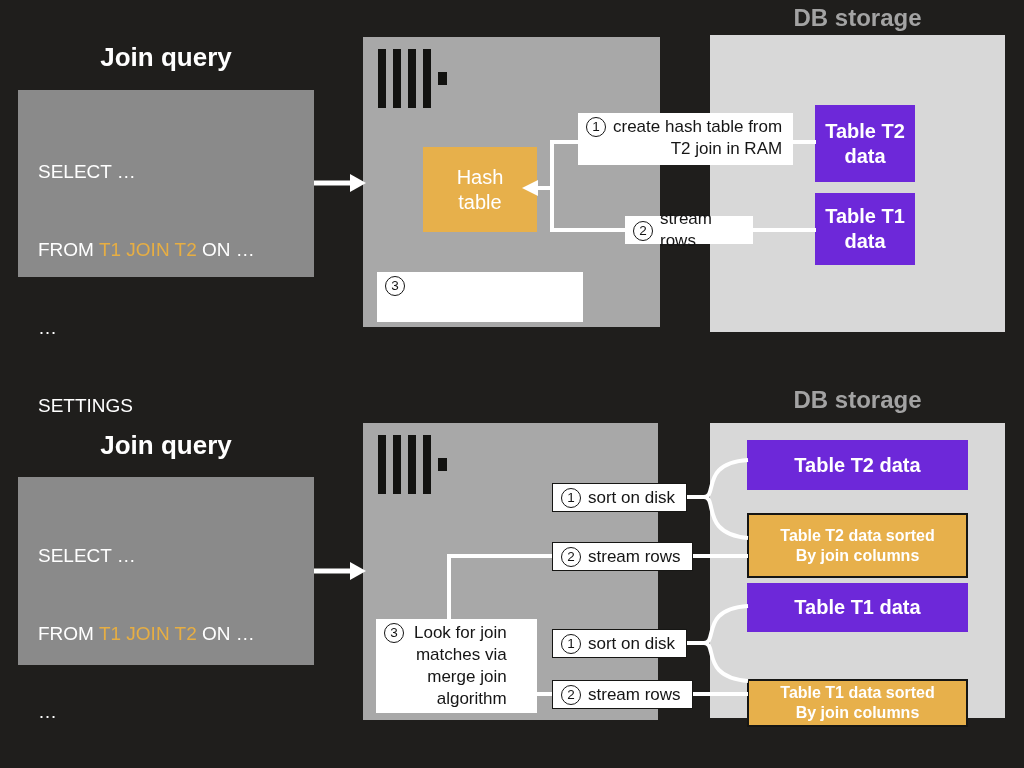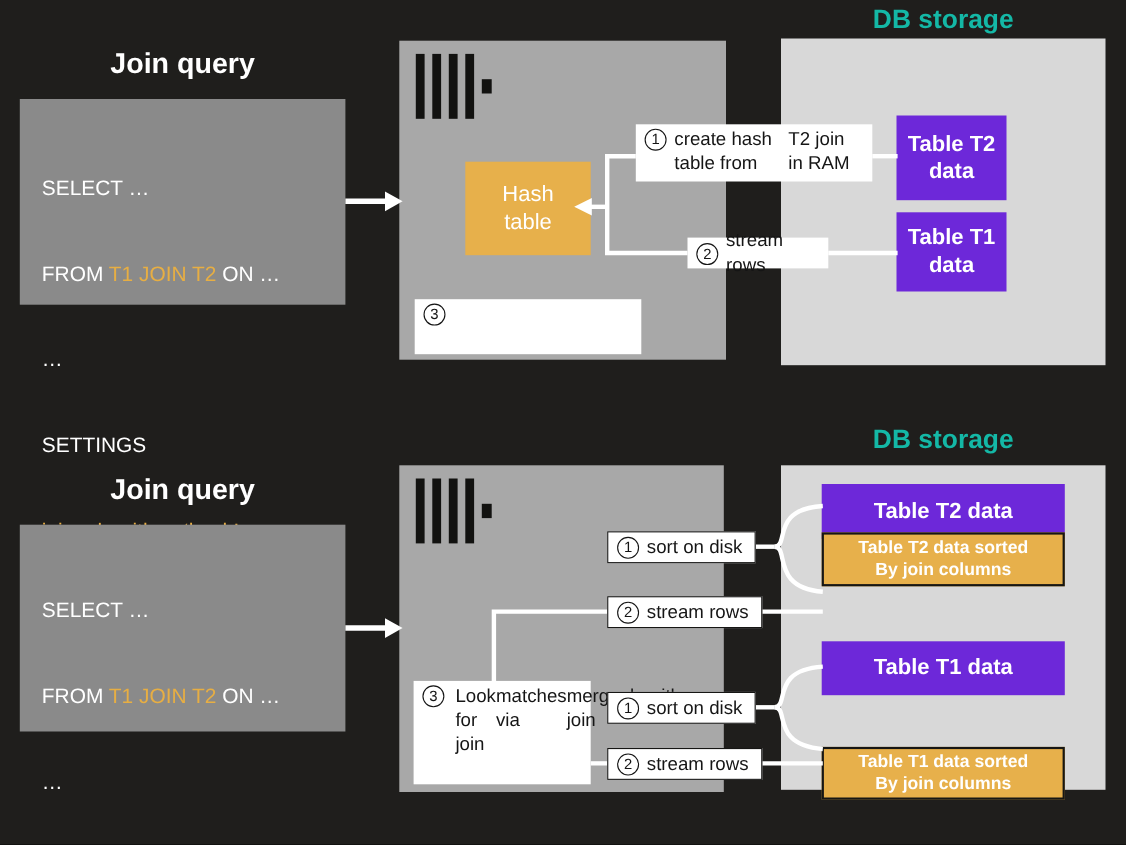--- a/index.html
+++ b/index.html
@@ -9,21 +9,21 @@
     font-family:"Liberation Sans", sans-serif;
     -webkit-font-smoothing:antialiased;
   }
 
   
   .panel-title{
     position:absolute;color:#fff;font-size:26px;font-weight:600;
     text-align:center;line-height:30px;z-index:10;
   }
   .db-title{
-    position:absolute;color:#14b8a6;font-size:24px;font-weight:600;
+    position:absolute;color:#a3a3a3;font-size:24px;font-weight:600;
     text-align:center;line-height:28px;z-index:10;
   }
 
   
   .query-box{position:absolute;background:#8A8A8A;z-index:1;}
   .sql{position:absolute;left:20px;color:#fff;font-size:19px;line-height:26px;font-weight:400;white-space:pre;}
   .sql .yl{color:#E7AE43;}
 
   
   .server-box{position:absolute;background:#A8A8A8;z-index:1;}
@@ -63,21 +63,21 @@
     display:flex;align-items:flex-start;gap:7px;box-sizing:border-box;
     padding:3px 8px;z-index:10;line-height:22px;
   }
   .step-label.single{align-items:center;}
   .step-label.bordered{border:1.5px solid #161614;}
   .circ{
     flex:none;display:inline-flex;align-items:center;justify-content:center;
     width:20px;height:20px;border:1.6px solid #151515;border-radius:50%;
     font-size:13.5px;line-height:1;margin-top:1px;box-sizing:border-box;
   }
-  .step-lines{display:flex;flex-direction:row;}
+  .step-lines{display:flex;flex-direction:column;text-align:right;}
 
   
   svg.wires{position:absolute;left:0;top:0;z-index:5;pointer-events:none;}
   svg.wires *{vector-effect:non-scaling-stroke;}
 </style>
 </head>
 <body>
 
 <div class="stage">
 
@@ -158,21 +158,21 @@
       <span class="dot"></span>
   </div>
 
   <div class="db-title" style="left:710px;top:386px;width:295px;">DB storage</div>
 
   <div class="db-box" style="left:710px;top:423px;width:295px;height:295px;"></div>
 
   <div class="tbl" style="left:747px;top:440px;width:221px;height:50px;">
     <span>Table T2 data</span>
   </div>
-  <div class="tbl-sorted" style="left:747px;top:484px;width:221px;height:49px;">
+  <div class="tbl-sorted" style="left:747px;top:513px;width:221px;height:65px;">
     <span>Table T2 data sorted</span>
     <span>By join columns</span>
   </div>
   <div class="tbl" style="left:747px;top:583px;width:221px;height:49px;">
     <span>Table T1 data</span>
   </div>
   <div class="tbl-sorted" style="left:747px;top:679px;width:221px;height:48px;">
     <span>Table T1 data sorted</span>
     <span>By join columns</span>
   </div>

